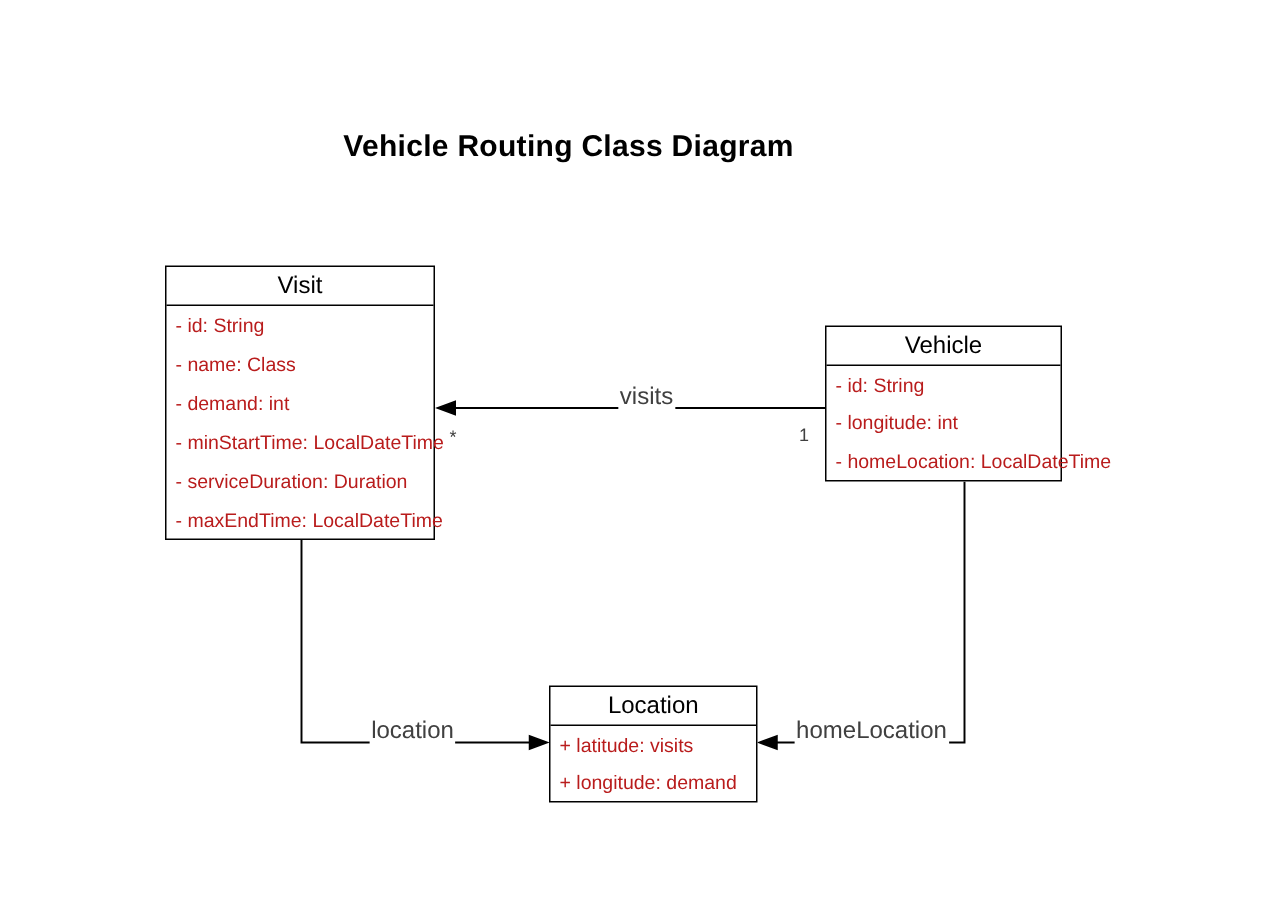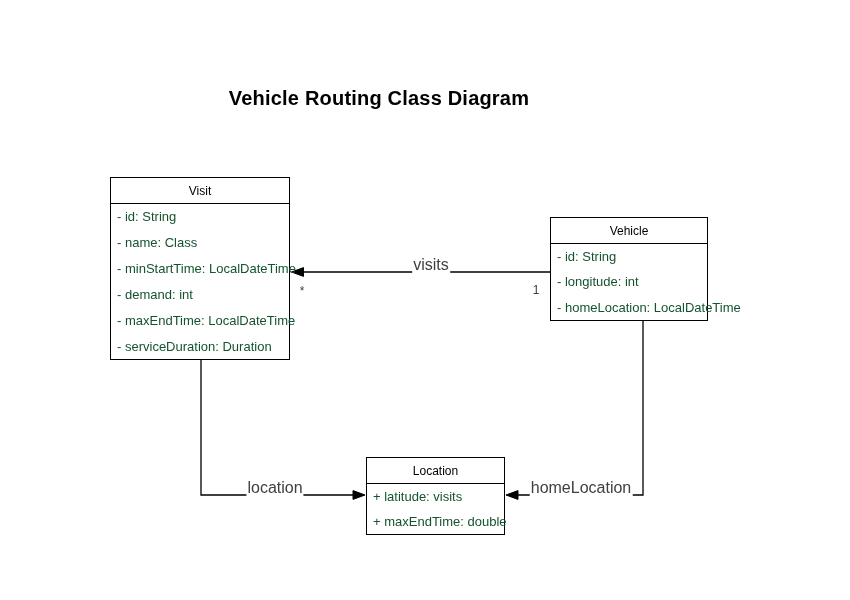--- a/index.html
+++ b/index.html
@@ -51,36 +51,36 @@
     display: flex;
     flex-direction: column;
   }
   .uml-header {
     box-sizing: border-box;
     height: 26px;
     border-bottom: 1.3px solid #000000;
     display: flex;
     align-items: center;
     justify-content: center;
-    font-size: 12px;
+    font-size: 16px;
     color: #000000;
     flex: none;
   }
   .uml-attrs {
     flex: 1;
     display: flex;
     flex-direction: column;
   }
   .uml-attr {
     flex: 1;
     display: flex;
     align-items: center;
     padding-left: 6px;
     font-size: 13px;
-    color: #14532d;
+    color: #b91c1c;
     white-space: nowrap;
   }
   .edge-label {
     position: absolute;
     transform: translate(-50%, -50%);
     font-size: 16px;
     color: #404040;
     white-space: nowrap;
     background: #ffffff;
     line-height: 1;
@@ -114,41 +114,41 @@
       <path class="edge-line" d="M643,321 L643,495 L516,495"></path>
       <polygon class="edge-head" points="506,495 518,490.6 518,499.4"></polygon>
     </g>
   </svg>
 
   <div class="uml-class" style="left:110px; top:177px; width:180px; height:183px;">
     <div class="uml-header">Visit</div>
     <div class="uml-attrs">
       <div class="uml-attr">- id: String</div>
       <div class="uml-attr">- name: Class</div>
+      <div class="uml-attr">- demand: int</div>
       <div class="uml-attr">- minStartTime: LocalDateTime</div>
-      <div class="uml-attr">- demand: int</div>
+      <div class="uml-attr">- serviceDuration: Duration</div>
       <div class="uml-attr">- maxEndTime: LocalDateTime</div>
-      <div class="uml-attr">- serviceDuration: Duration</div>
     </div>
   </div>
 
   <div class="uml-class" style="left:550px; top:217px; width:158px; height:104px;">
     <div class="uml-header">Vehicle</div>
     <div class="uml-attrs">
       <div class="uml-attr">- id: String</div>
       <div class="uml-attr">- longitude: int</div>
       <div class="uml-attr">- homeLocation: LocalDateTime</div>
     </div>
   </div>
 
   <div class="uml-class" style="left:366px; top:457px; width:139px; height:78px;">
     <div class="uml-header">Location</div>
     <div class="uml-attrs">
       <div class="uml-attr">+ latitude: visits</div>
-      <div class="uml-attr">+ maxEndTime: double</div>
+      <div class="uml-attr">+ longitude: demand</div>
     </div>
   </div>
 
   <div class="edge-label" style="left:431px; top:265px;">visits</div>
   <div class="mult-label" style="left:302px; top:291px;">*</div>
   <div class="mult-label" style="left:536px; top:290px;">1</div>
   <div class="edge-label" style="left:275px; top:488px;">location</div>
   <div class="edge-label" style="left:581px; top:488px;">homeLocation</div>
 
 </div>

